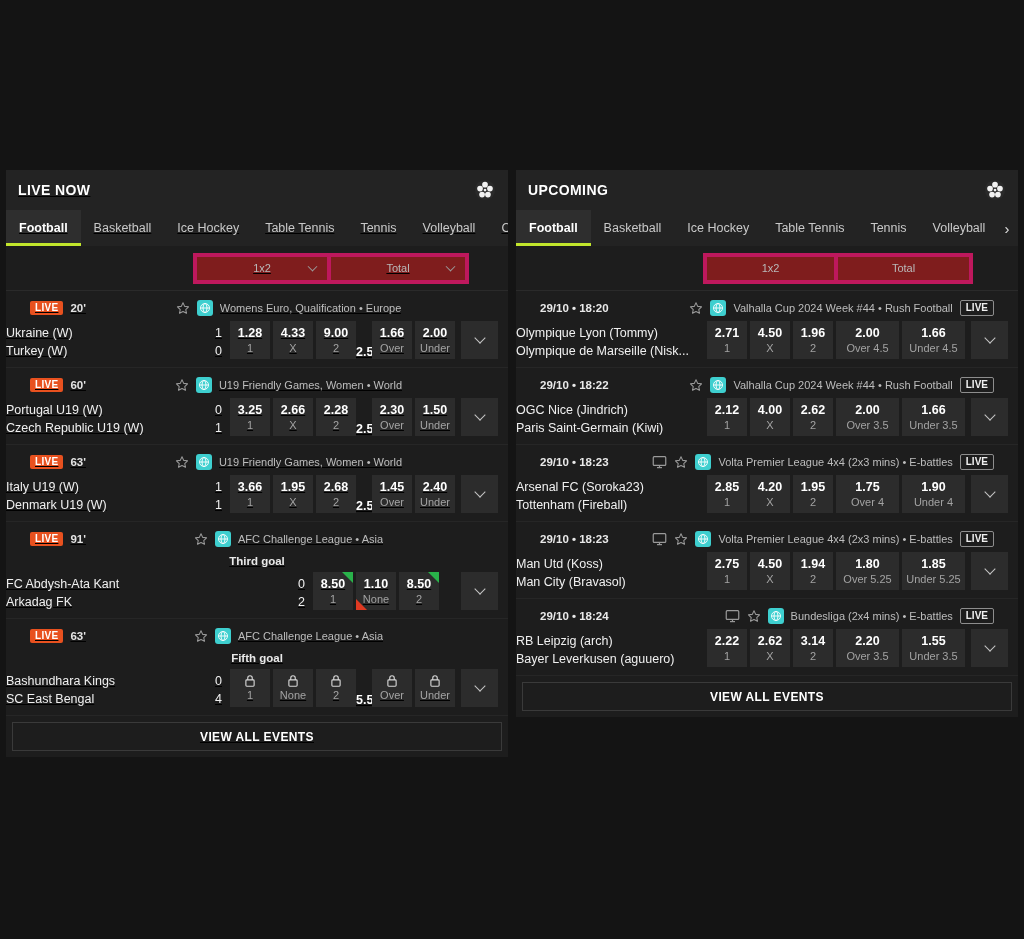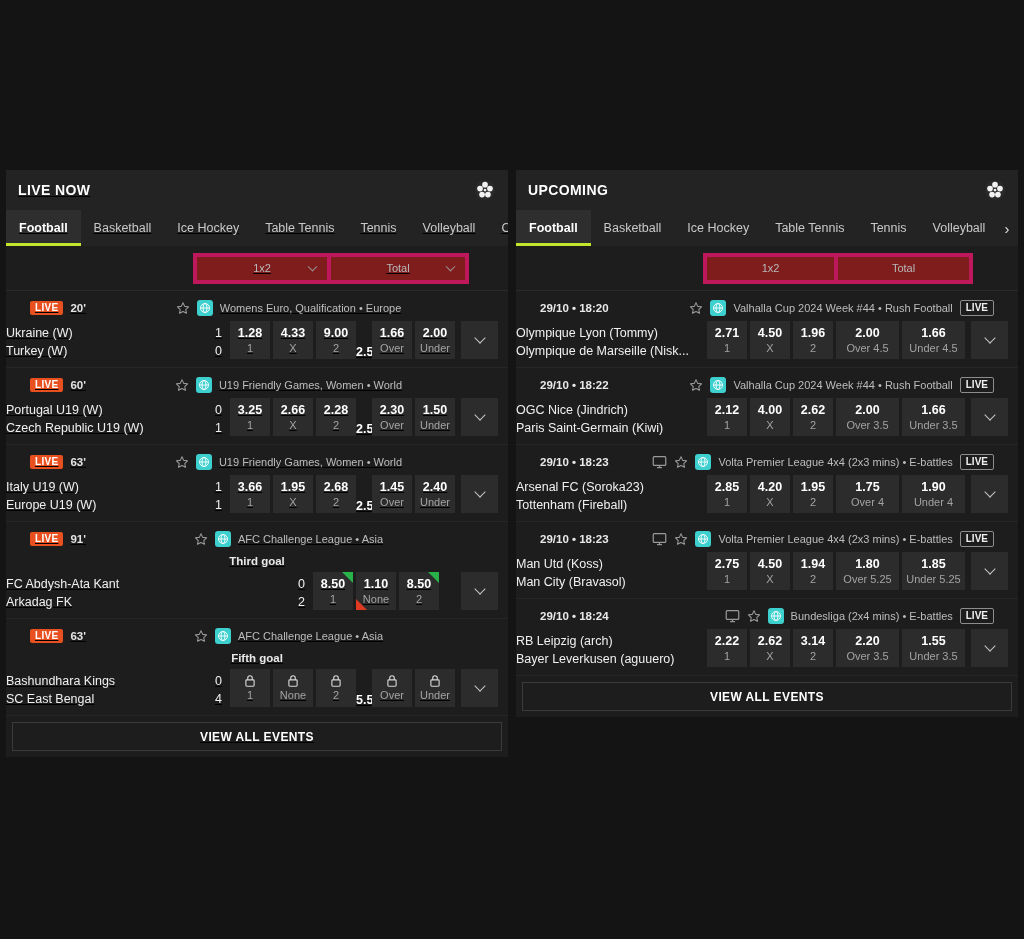--- a/index.html
+++ b/index.html
@@ -432,21 +432,21 @@
                 <ellipse cx="12" cy="12" rx="4" ry="9"></ellipse>
                 <line x1="3" y1="12" x2="21" y2="12"></line>
               </svg>
             </span>
             <span class="league">U19 Friendly Games, Women • World</span>
             <div class="top-spacer"></div>
           </div>
           <div class="ev-body">
             <div class="teams">
               <div class="team">Italy U19 (W)</div>
-              <div class="team">Europe U19 (W)</div>
+              <div class="team">Denmark U19 (W)</div>
             </div>
             <div class="scores">
               <div class="score">1</div>
               <div class="score">1</div>
             </div>
             <div class="odds-group">
               <div class="odd">
                 <span class="odd-val">3.66</span>
                 <span class="odd-lbl">1</span>
               </div>

